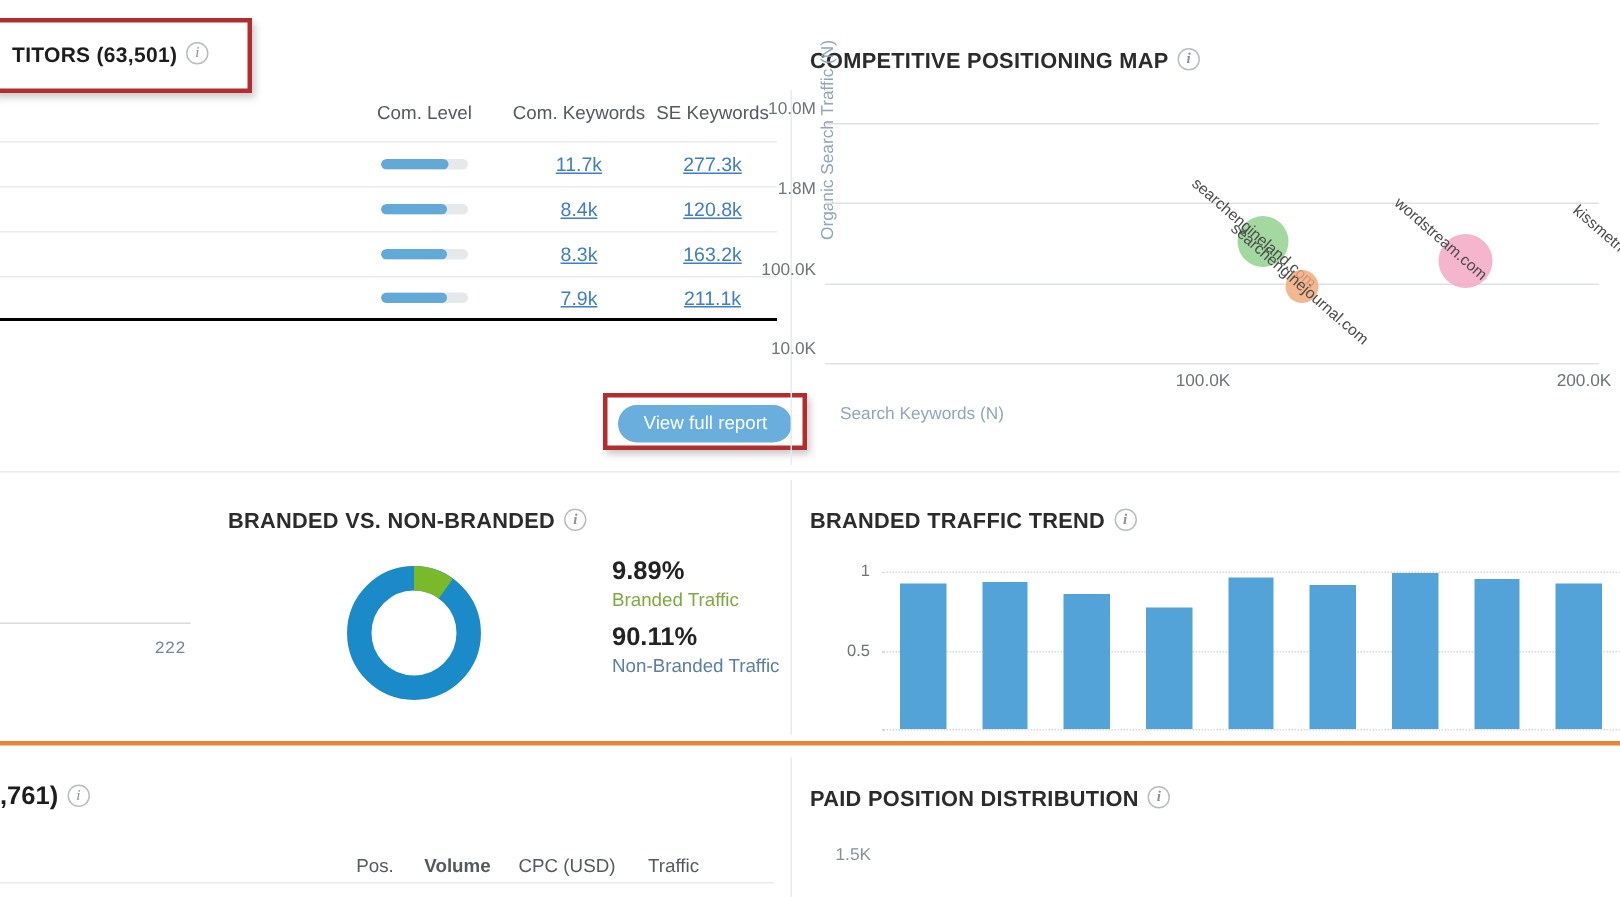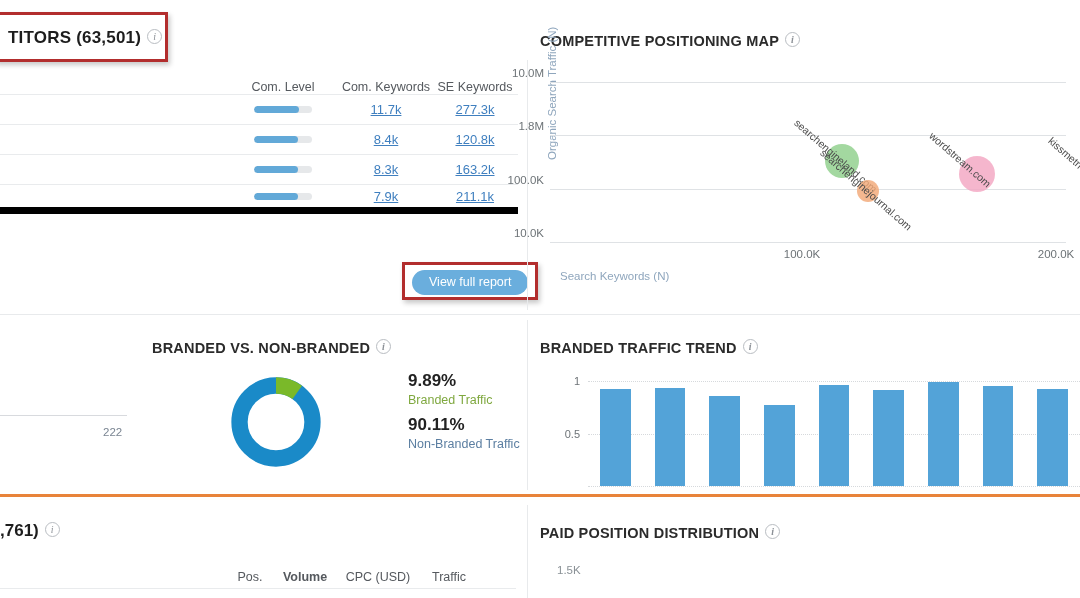--- a/index.html
+++ b/index.html
@@ -28,38 +28,38 @@
 
   
   .redbox {
     position: absolute; border: 3px solid #b22d2d; background: transparent;
     box-shadow: 2px 3px 5px rgba(0,0,0,.22);
   }
 
   
   #competitors-header { position: absolute; left: 8px; top: 28px; }
   #competitors-header .ttl {
-    font-size: 17px; font-weight: bold; color: #1d1d1d; letter-spacing: .2px;
+    font-size: 14px; font-weight: bold; color: #1d1d1d; letter-spacing: .2px;
   }
   #comp-table { position: absolute; left: 0px; top: 68px; width: 518px; }
   #comp-table .thead {
-    display: flex; justify-content: flex-end; align-items: flex-end;
+    display: flex; justify-content: flex-end; 
     height: 26px; padding-right: 2px;
   }
   #comp-table .thead span {
     font-size: 12.5px; color: #55595e; text-align: center;
   }
   .col-level { width: 110px; }
   .col-ckw  { width: 96px; }
   .col-sekw { width: 82px; }
   #comp-table .trow {
     display: flex; justify-content: flex-end; align-items: center;
     height: 30px; border-top: 1px solid #e9ebed; padding-right: 2px;
   }
-  #comp-table .trow:last-of-type { border-bottom: 7px solid #000000; }
+  #comp-table .trow:last-of-type { border-bottom: 2px solid #000000; }
   .bar-track {
     width: 58px; height: 7px; border-radius: 4px; background: #e6e8ea;
     margin: 0 auto; position: relative; overflow: hidden;
   }
   .bar-fill { position: absolute; left: 0; top: 0; height: 7px; border-radius: 4px; background: #62a9d8; }
   .cell-link {
     display: block; text-align: center; font-size: 13px; color: #3f7fbf;
     text-decoration: underline; cursor: pointer;
   }
   .cell-link.right { text-align: center; }
@@ -101,21 +101,21 @@
   #bvn { position: absolute; left: 0px; top: 336px; width: 518px; height: 155px; }
   #bvn .panel-title { position: absolute; left: 152px; top: 3px; }
   #donut { position: absolute; left: 228px; top: 374px; width: 96px; height: 96px; }
   #bvn-stats { position: absolute; left: 408px; top: 370px; }
   .stat-num { font-size: 17px; font-weight: bold; color: #222; line-height: 21px; }
   .stat-lab-green { font-size: 12.5px; color: #7fa83f; line-height: 19px; }
   .stat-lab-blue  { font-size: 12.5px; color: #5b7ea1; line-height: 19px; }
 
   
   #left-frag-line { position: absolute; left: 0; top: 415px; width: 127px; height: 1px; background: #d8dade; }
-  #left-frag-val  { position: absolute; left: 103px; top: 426px; font-size: 11.5px; color: #7a8592; }
+  #left-frag-val  { position: absolute; left: 103px; top: 426px; font-size: 11.5px; color: #7a8592; font-family: Liberation Mono, monospace; }
 
   
   #btt { position: absolute; left: 540px; top: 336px; width: 540px; height: 155px; }
   #btt .panel-title { position: absolute; left: 0; top: 3px; }
   #btt-plot { position: absolute; left: 48px; top: 40px; width: 492px; height: 110px; }
   .btt-grid { position: absolute; left: 0; width: 492px; height: 0; border-top: 1px dotted #d6d9dc; }
   .btt-ylab { position: absolute; right: calc(100% + 8px); font-size: 11px; color: #6d7377; transform: translateY(-50%); }
   .btt-bar { position: absolute; bottom: 0; background: #53a3d8; }
 
   

